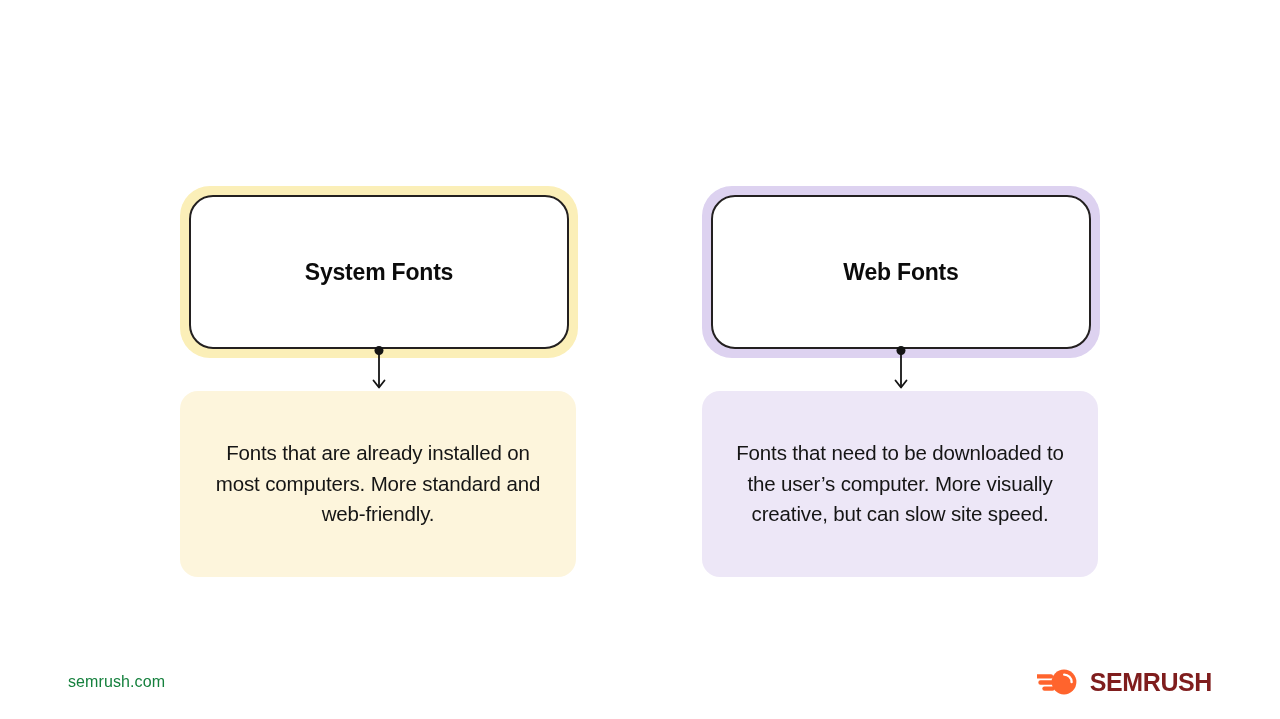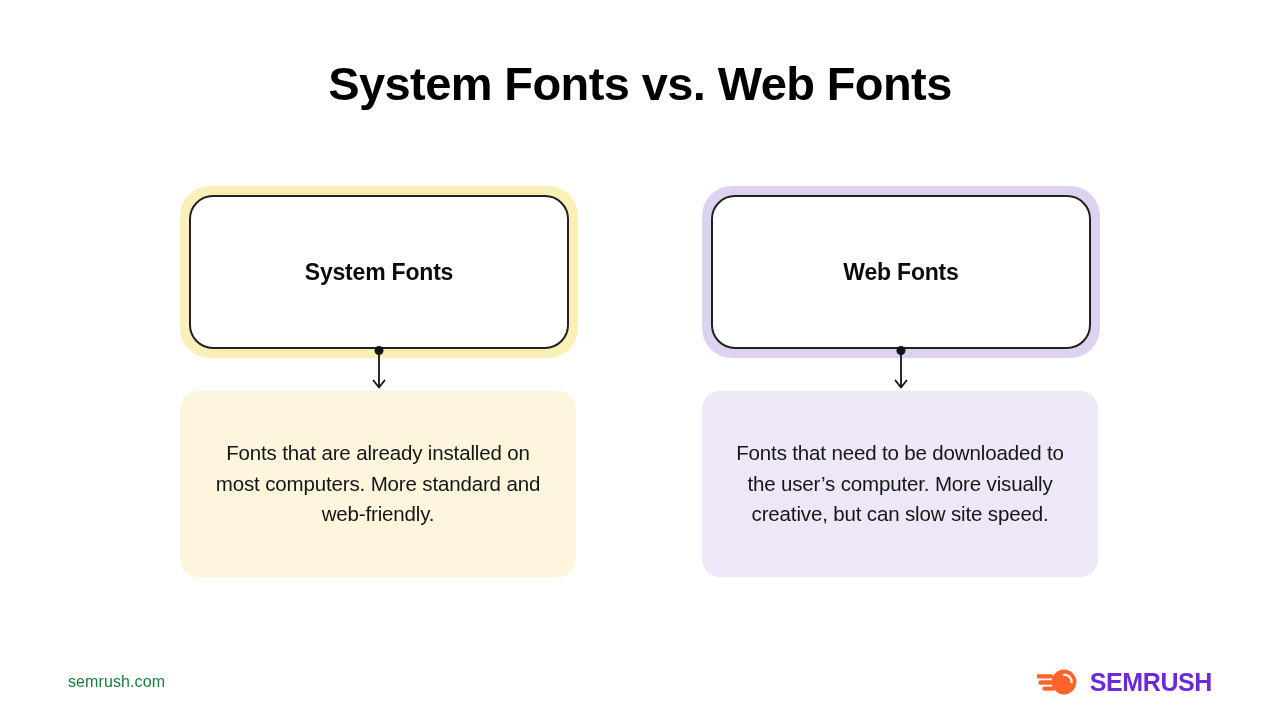--- a/index.html
+++ b/index.html
@@ -137,30 +137,29 @@
     top: 668px;
     display: flex;
     align-items: center;
     gap: 9px;
   }
   .brand-mark { display: block; }
   .brand-word {
     font-size: 25px;
     font-weight: 700;
     letter-spacing: -0.4px;
-    color: #6d28d9;
+    color: #7f1d1d;
     line-height: 1;
   }
 </style>
 </head>
 <body>
 
 <div class="canvas">
 
-  <div class="page-title">System Fonts vs. Web Fonts</div>
 
   <div class="column column-right">
 
     <div class="header-card-wrap">
       <div class="header-halo halo-purple"></div>
       <div class="header-card">
         <span class="header-card-label">Web Fonts</span>
       </div>
     </div>
 

